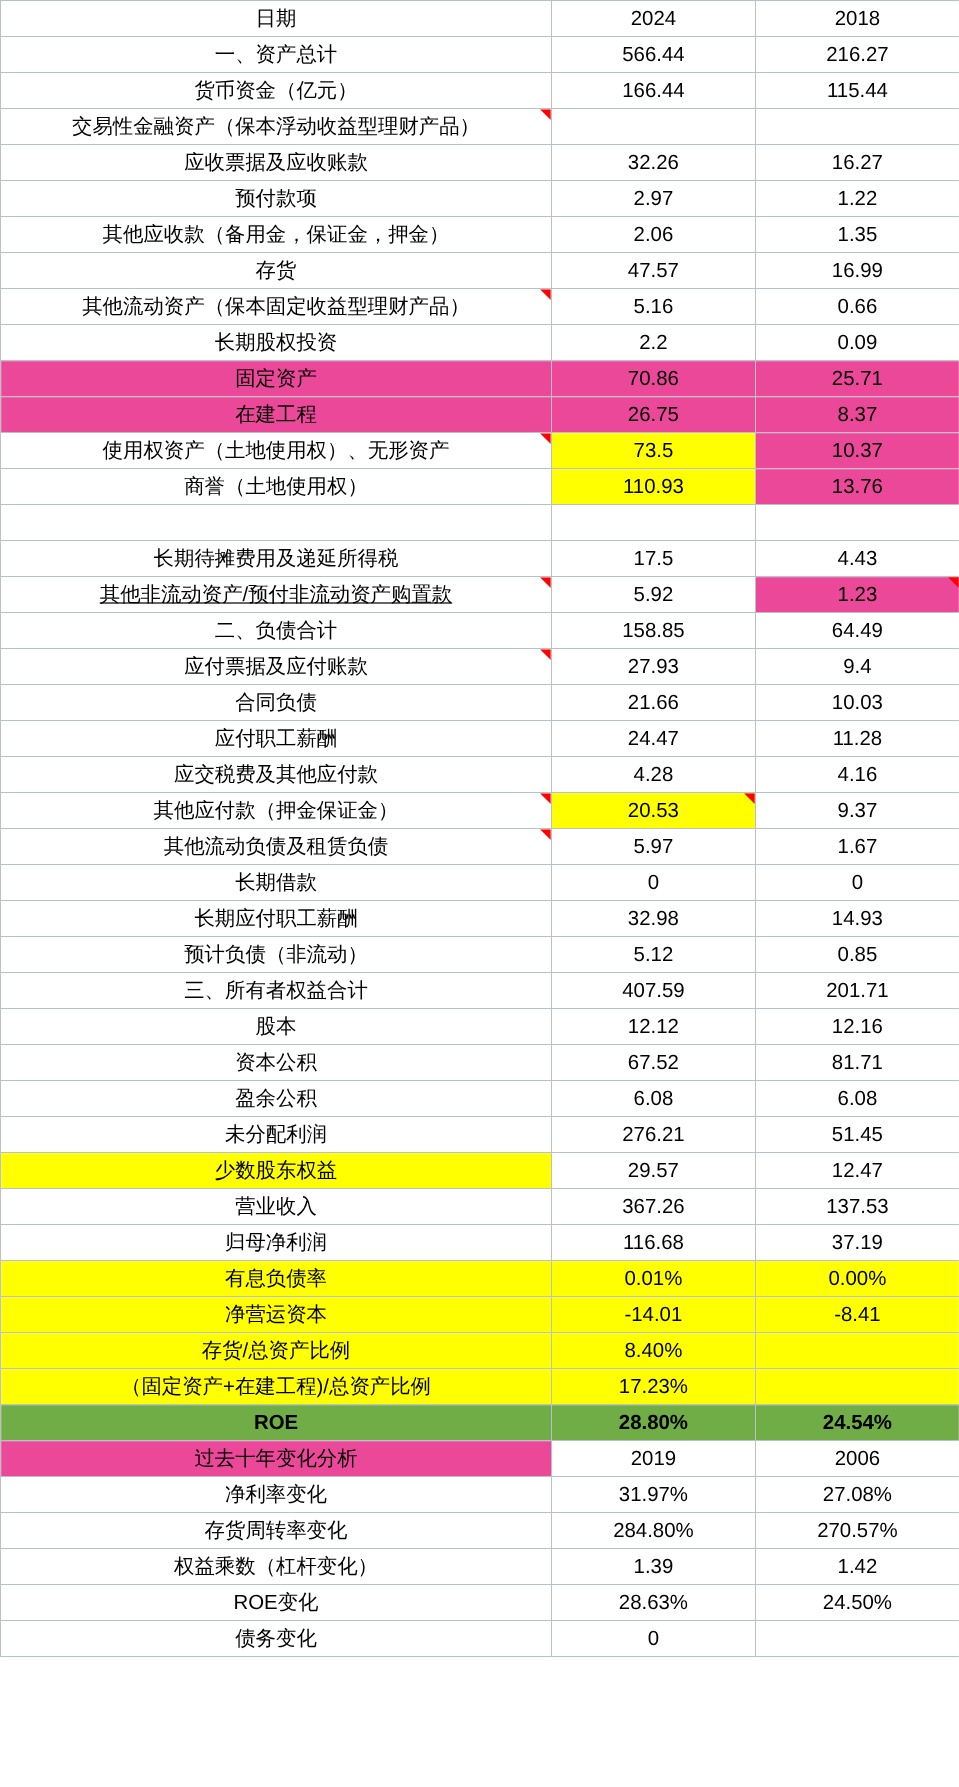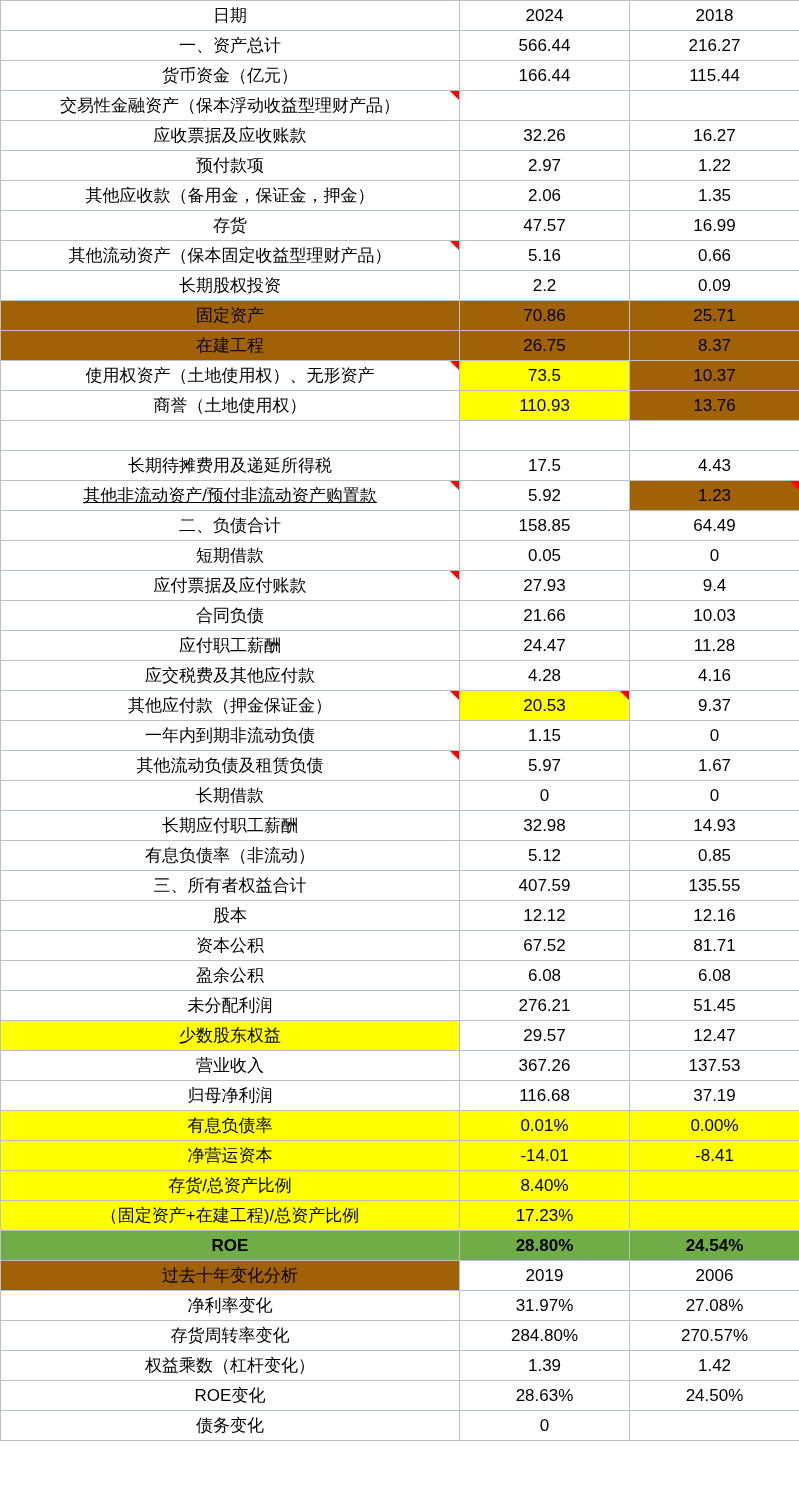--- a/index.html
+++ b/index.html
@@ -28,21 +28,21 @@
     font-size: 17px;
     color: #000000;
     position: relative;
     overflow: hidden;
     white-space: nowrap;
   }
   td.label { font-size: 17px; }
   td.small { font-size: 12.5px; }
   td.med { font-size: 15px; text-decoration: underline; }
   td.num { font-size: 17px; }
-  .bg-gray { background: #a16207; }
+  .bg-gray { background: #ec4899; }
   .bg-yellow { background: #ffff00; margin-left: 28px; }
   .bg-green { background: #70ad47; font-weight: bold; }
   .bg-white { background: #ffffff; }
   
   .mark::after {
     content: "";
     position: absolute;
     top: 0;
     right: 0;
     width: 0;
@@ -146,25 +146,20 @@
         <td class="label med bg-white mark">其他非流动资产/预付非流动资产购置款</td>
         <td class="num bg-white">5.92</td>
         <td class="num bg-gray mark">1.23</td>
       </tr>
       <tr>
         <td class="label label bg-white">二、负债合计</td>
         <td class="num bg-white">158.85</td>
         <td class="num bg-white">64.49</td>
       </tr>
       <tr>
-        <td class="label label bg-white">短期借款</td>
-        <td class="num bg-white">0.05</td>
-        <td class="num bg-white">0</td>
-      </tr>
-      <tr>
         <td class="label label bg-white mark">应付票据及应付账款</td>
         <td class="num bg-white">27.93</td>
         <td class="num bg-white">9.4</td>
       </tr>
       <tr>
         <td class="label label bg-white">合同负债</td>
         <td class="num bg-white">21.66</td>
         <td class="num bg-white">10.03</td>
       </tr>
       <tr>
@@ -176,48 +171,43 @@
         <td class="label label bg-white">应交税费及其他应付款</td>
         <td class="num bg-white">4.28</td>
         <td class="num bg-white">4.16</td>
       </tr>
       <tr>
         <td class="label label bg-white mark">其他应付款（押金保证金）</td>
         <td class="num bg-yellow mark">20.53</td>
         <td class="num bg-white">9.37</td>
       </tr>
       <tr>
-        <td class="label label bg-white">一年内到期非流动负债</td>
-        <td class="num bg-white">1.15</td>
-        <td class="num bg-white">0</td>
-      </tr>
-      <tr>
         <td class="label label bg-white mark">其他流动负债及租赁负债</td>
         <td class="num bg-white">5.97</td>
         <td class="num bg-white">1.67</td>
       </tr>
       <tr>
         <td class="label label bg-white">长期借款</td>
         <td class="num bg-white">0</td>
         <td class="num bg-white">0</td>
       </tr>
       <tr>
         <td class="label label bg-white">长期应付职工薪酬</td>
         <td class="num bg-white">32.98</td>
         <td class="num bg-white">14.93</td>
       </tr>
       <tr>
-        <td class="label label bg-white">有息负债率（非流动）</td>
+        <td class="label label bg-white">预计负债（非流动）</td>
         <td class="num bg-white">5.12</td>
         <td class="num bg-white">0.85</td>
       </tr>
       <tr>
         <td class="label label bg-white">三、所有者权益合计</td>
         <td class="num bg-white">407.59</td>
-        <td class="num bg-white">135.55</td>
+        <td class="num bg-white">201.71</td>
       </tr>
       <tr>
         <td class="label label bg-white">股本</td>
         <td class="num bg-white">12.12</td>
         <td class="num bg-white">12.16</td>
       </tr>
       <tr>
         <td class="label label bg-white">资本公积</td>
         <td class="num bg-white">67.52</td>
         <td class="num bg-white">81.71</td>

